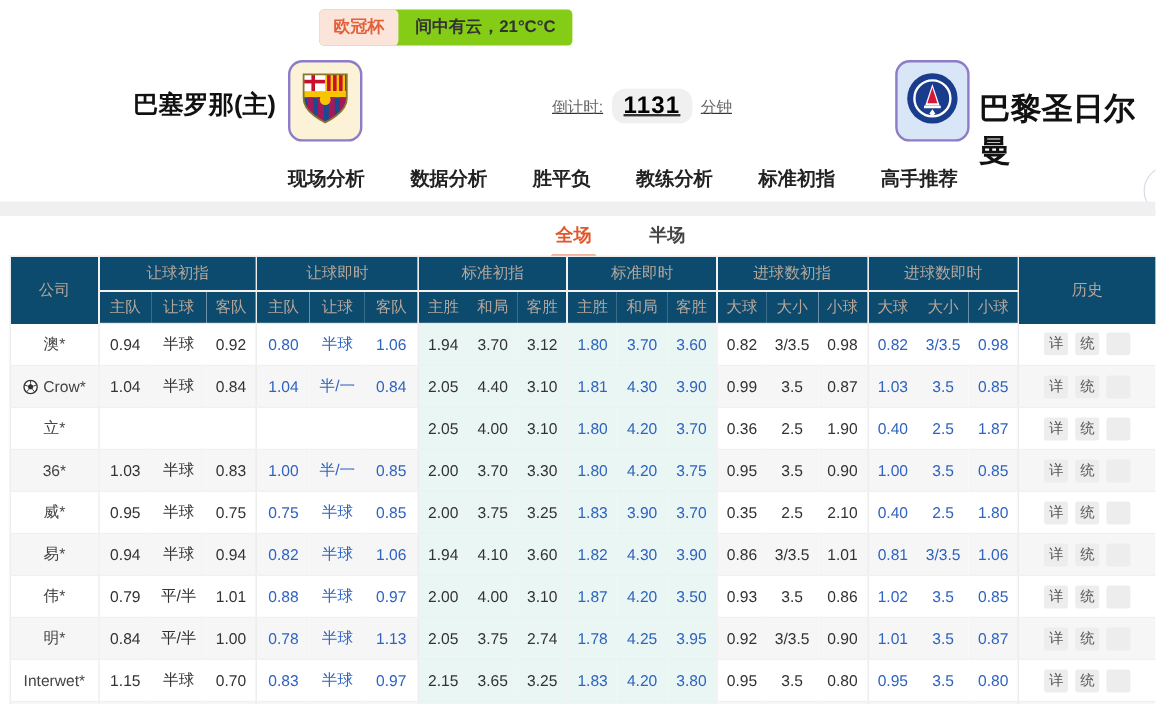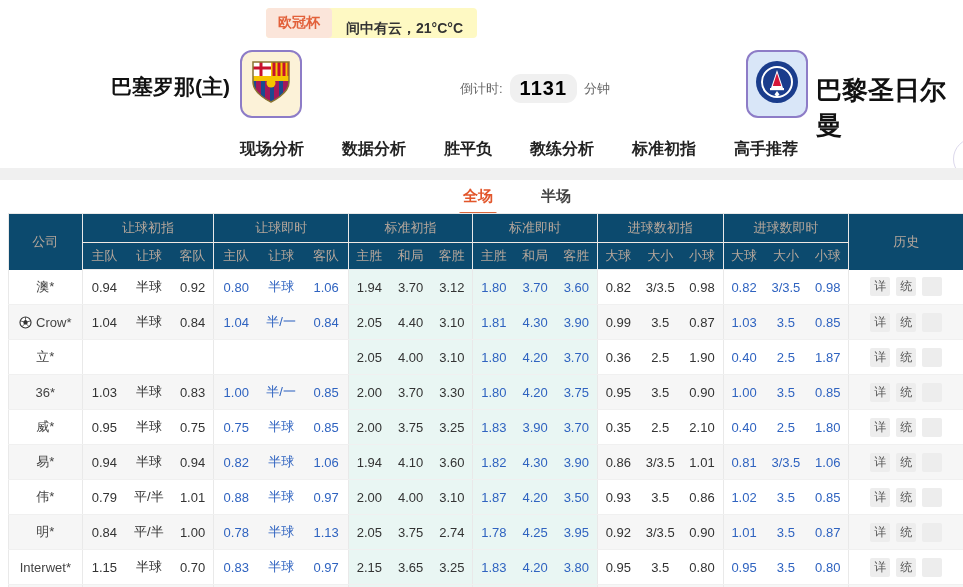--- a/index.html
+++ b/index.html
@@ -2,38 +2,38 @@
 <html><head>
 <meta charset="utf-8">
 <style>
   html,body{margin:0;padding:0;}
   body{
     width:963px;height:587px;overflow:hidden;position:relative;background:#fff;
     font-family:"Liberation Sans","DejaVu Sans",sans-serif;color:#333;
   }
   
   .topbar{
-    position:absolute;left:266px;top:8px;height:30px;display:inline-flex;align-items:flex-end;
-    background:#fef9c3;border-radius:4px;padding-right:14px;font-size:14px;white-space:nowrap;
+    position:absolute;left:266px;top:8px;height:30px;display:inline-flex;align-items:center;
+    background:#84cc16;border-radius:4px;padding-right:14px;font-size:14px;white-space:nowrap;
   }
   .league-badge{background:#fbe5da;color:#e2603a;height:30px;display:flex;align-items:center;
     padding:0 12px;border-radius:4px;margin-right:14px;font-weight:bold;}
   .kickoff{font-weight:bold;color:#222;margin-right:14px;}
   .venue{font-weight:bold;color:#333;margin-right:12px;}
   .weather{color:#333;font-weight:bold;}
   
   .home-name{position:absolute;left:0;width:230px;top:73px;text-align:right;
     font-size:21px;font-weight:bold;color:#111;}
   .away-name{position:absolute;left:816px;top:73px;font-size:26px;font-weight:bold;color:#111;}
   .logo-box{position:absolute;top:50px;width:58px;height:64px;border:2px solid #8d7cc7;
     border-radius:12px;display:flex;align-items:center;justify-content:center;}
   .logo-home{left:240px;background:#fcf2d8;}
   .logo-away{left:746px;background:#d9e6f8;}
   .countdown{position:absolute;left:430px;top:74px;width:210px;display:flex;
-    align-items:center;justify-content:center;gap:7px;}
+    align-items:center;justify-content:center;gap:7px;text-decoration:underline;}
   .cd-label,.cd-unit{font-size:13px;color:#666;}
   .cd-value{background:#f0f0f0;color:#000000;font-size:20px;font-weight:bold;
     padding:3px 10px;border-radius:11px;letter-spacing:1px;}
   
   .nav{position:absolute;top:131px;left:0;width:1038px;height:36px;display:flex;
     align-items:center;justify-content:center;gap:38px;font-size:16px;font-weight:bold;color:#222;}
   .nav-tab{cursor:pointer;}
   .nav-tab.active{background:#eb4a0e;color:#fff;border-radius:18px;padding:8px 17px;}
   .float-circle{position:absolute;right:-32px;top:138px;width:40px;height:40px;border-radius:50%;
     background:#fff;border:1px solid #dcd8ec;}

